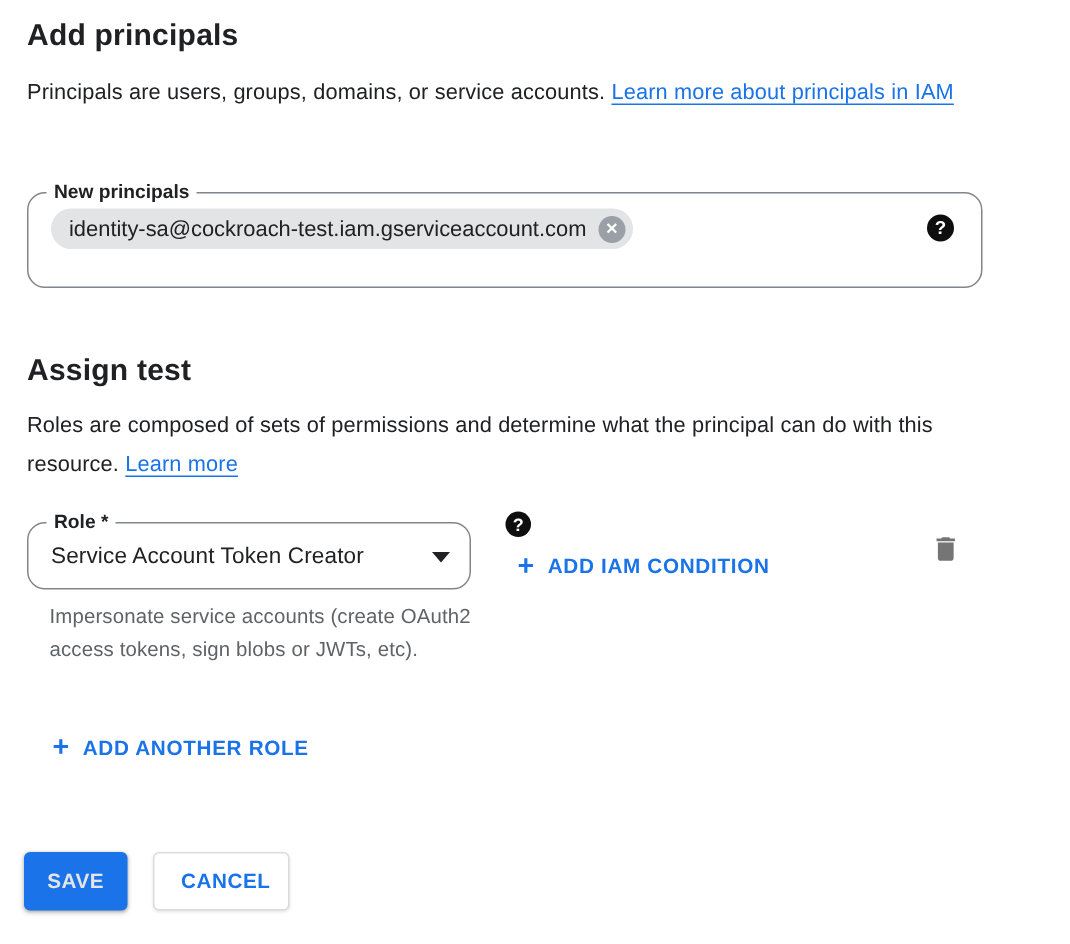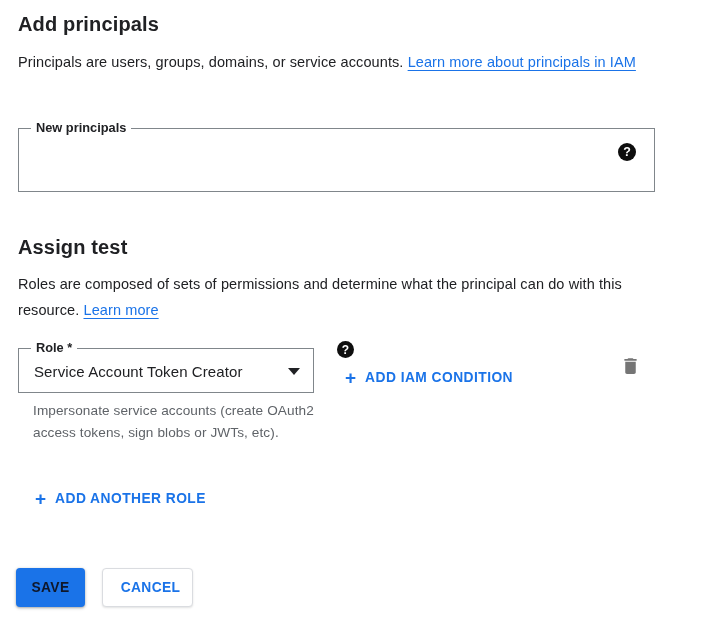--- a/index.html
+++ b/index.html
@@ -48,21 +48,21 @@
     text-decoration: underline;
     text-underline-offset: 3px;
     cursor: pointer;
   }
 
   
   .field {
     position: absolute;
     background: #fff;
     border: 1px solid #80868b;
-    border-radius: 0;
+    border-radius: 12px;
   }
   .notch-label {
     position: absolute;
     top: -9px;
     left: 12px;
     background: #fff;
     padding: 0 5px;
     font-size: 12.8px;
     font-weight: 700;
     line-height: 16px;
@@ -220,21 +220,21 @@
     letter-spacing: 0.35px;
     cursor: pointer;
     display: inline-flex;
     align-items: center;
     justify-content: center;
   }
   #btn-save {
     left: 16px;
     width: 69px;
     background: #1a73e8;
-    color: #0f172a;
+    color: #e5e5e5;
     border: none;
     box-shadow: 0 1px 2px rgba(60,64,67,0.30), 0 1px 3px 1px rgba(60,64,67,0.15);
   }
   #btn-cancel {
     left: 102px;
     width: 91px;
     background: #ffffff;
     color: #1a73e8;
     border: 1px solid #dadce0;
     box-shadow: 0 1px 2px rgba(60,64,67,0.15);
@@ -245,20 +245,24 @@
 <body>
 
 <div class="canvas">
 
   <h1 class="h-title" id="title-add-principals">Add principals</h1>
 
   <p class="para" id="para-principals"><span>Principals are users, groups, domains, or service accounts. </span><a class="link">Learn more about principals in IAM</a></p>
 
   <div class="field" id="field-new-principals">
     <span class="notch-label">New principals</span>
+    <div class="chip">
+      <span>identity-sa@cockroach-test.iam.gserviceaccount.com</span>
+      <span class="chip-close">✕</span>
+    </div>
     <span class="help-badge" id="np-help">?</span>
   </div>
 
   <h2 class="h-title" id="title-assign-roles">Assign test</h2>
 
   <p class="para" id="para-roles"><span>Roles are composed of sets of permissions and determine what the principal can do with this resource. </span><a class="link">Learn more</a></p>
 
   <div class="field" id="field-role">
     <span class="notch-label">Role *</span>
     <span class="role-value">Service Account Token Creator</span>

